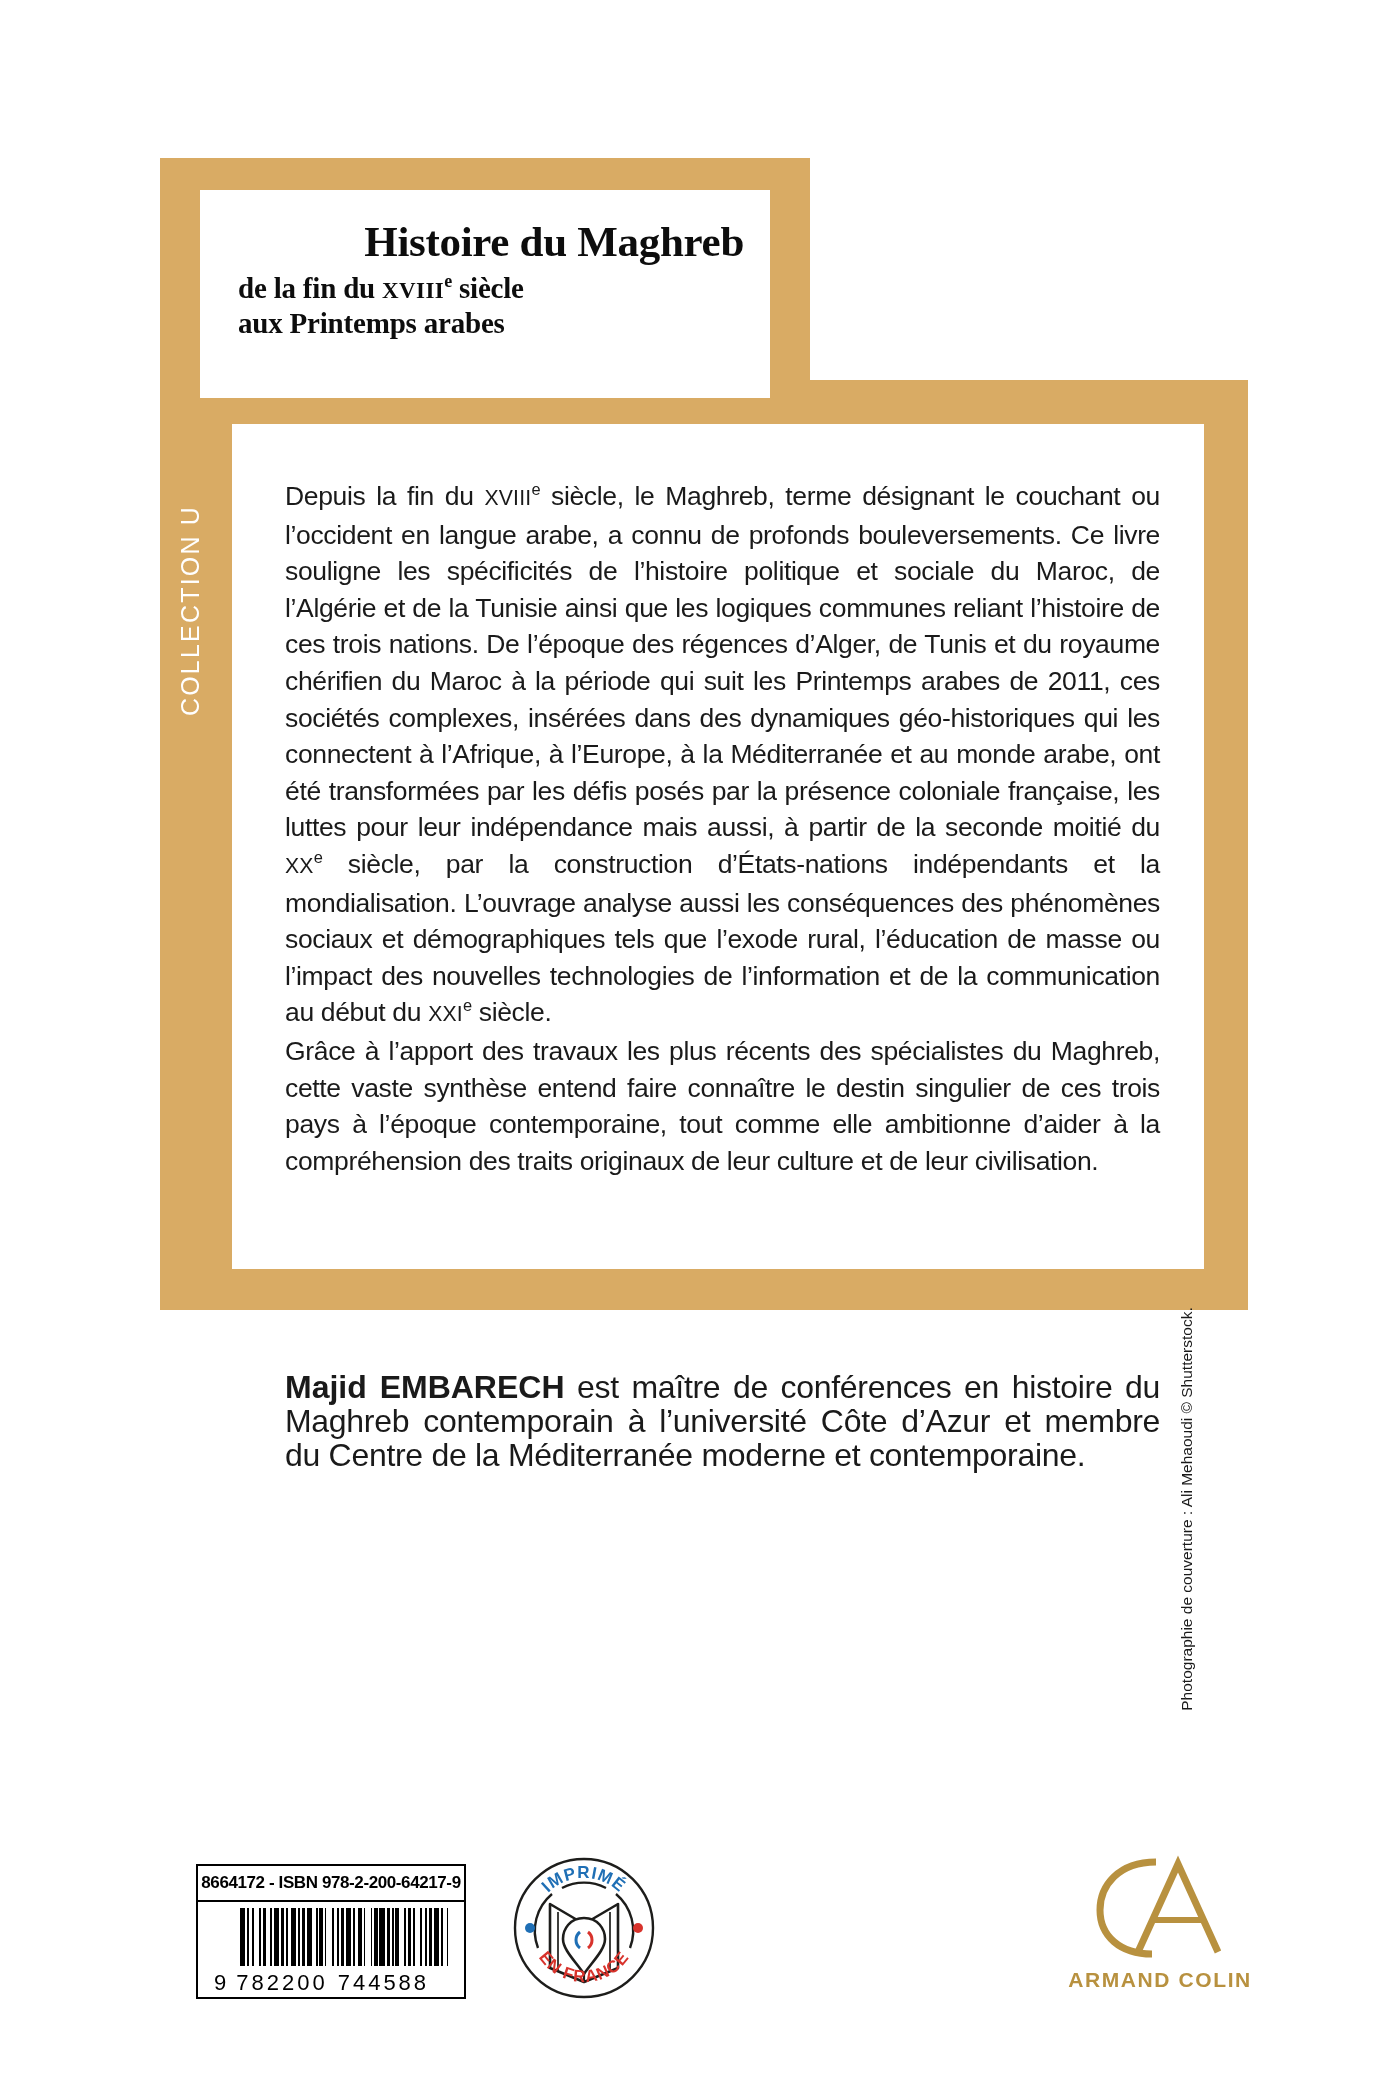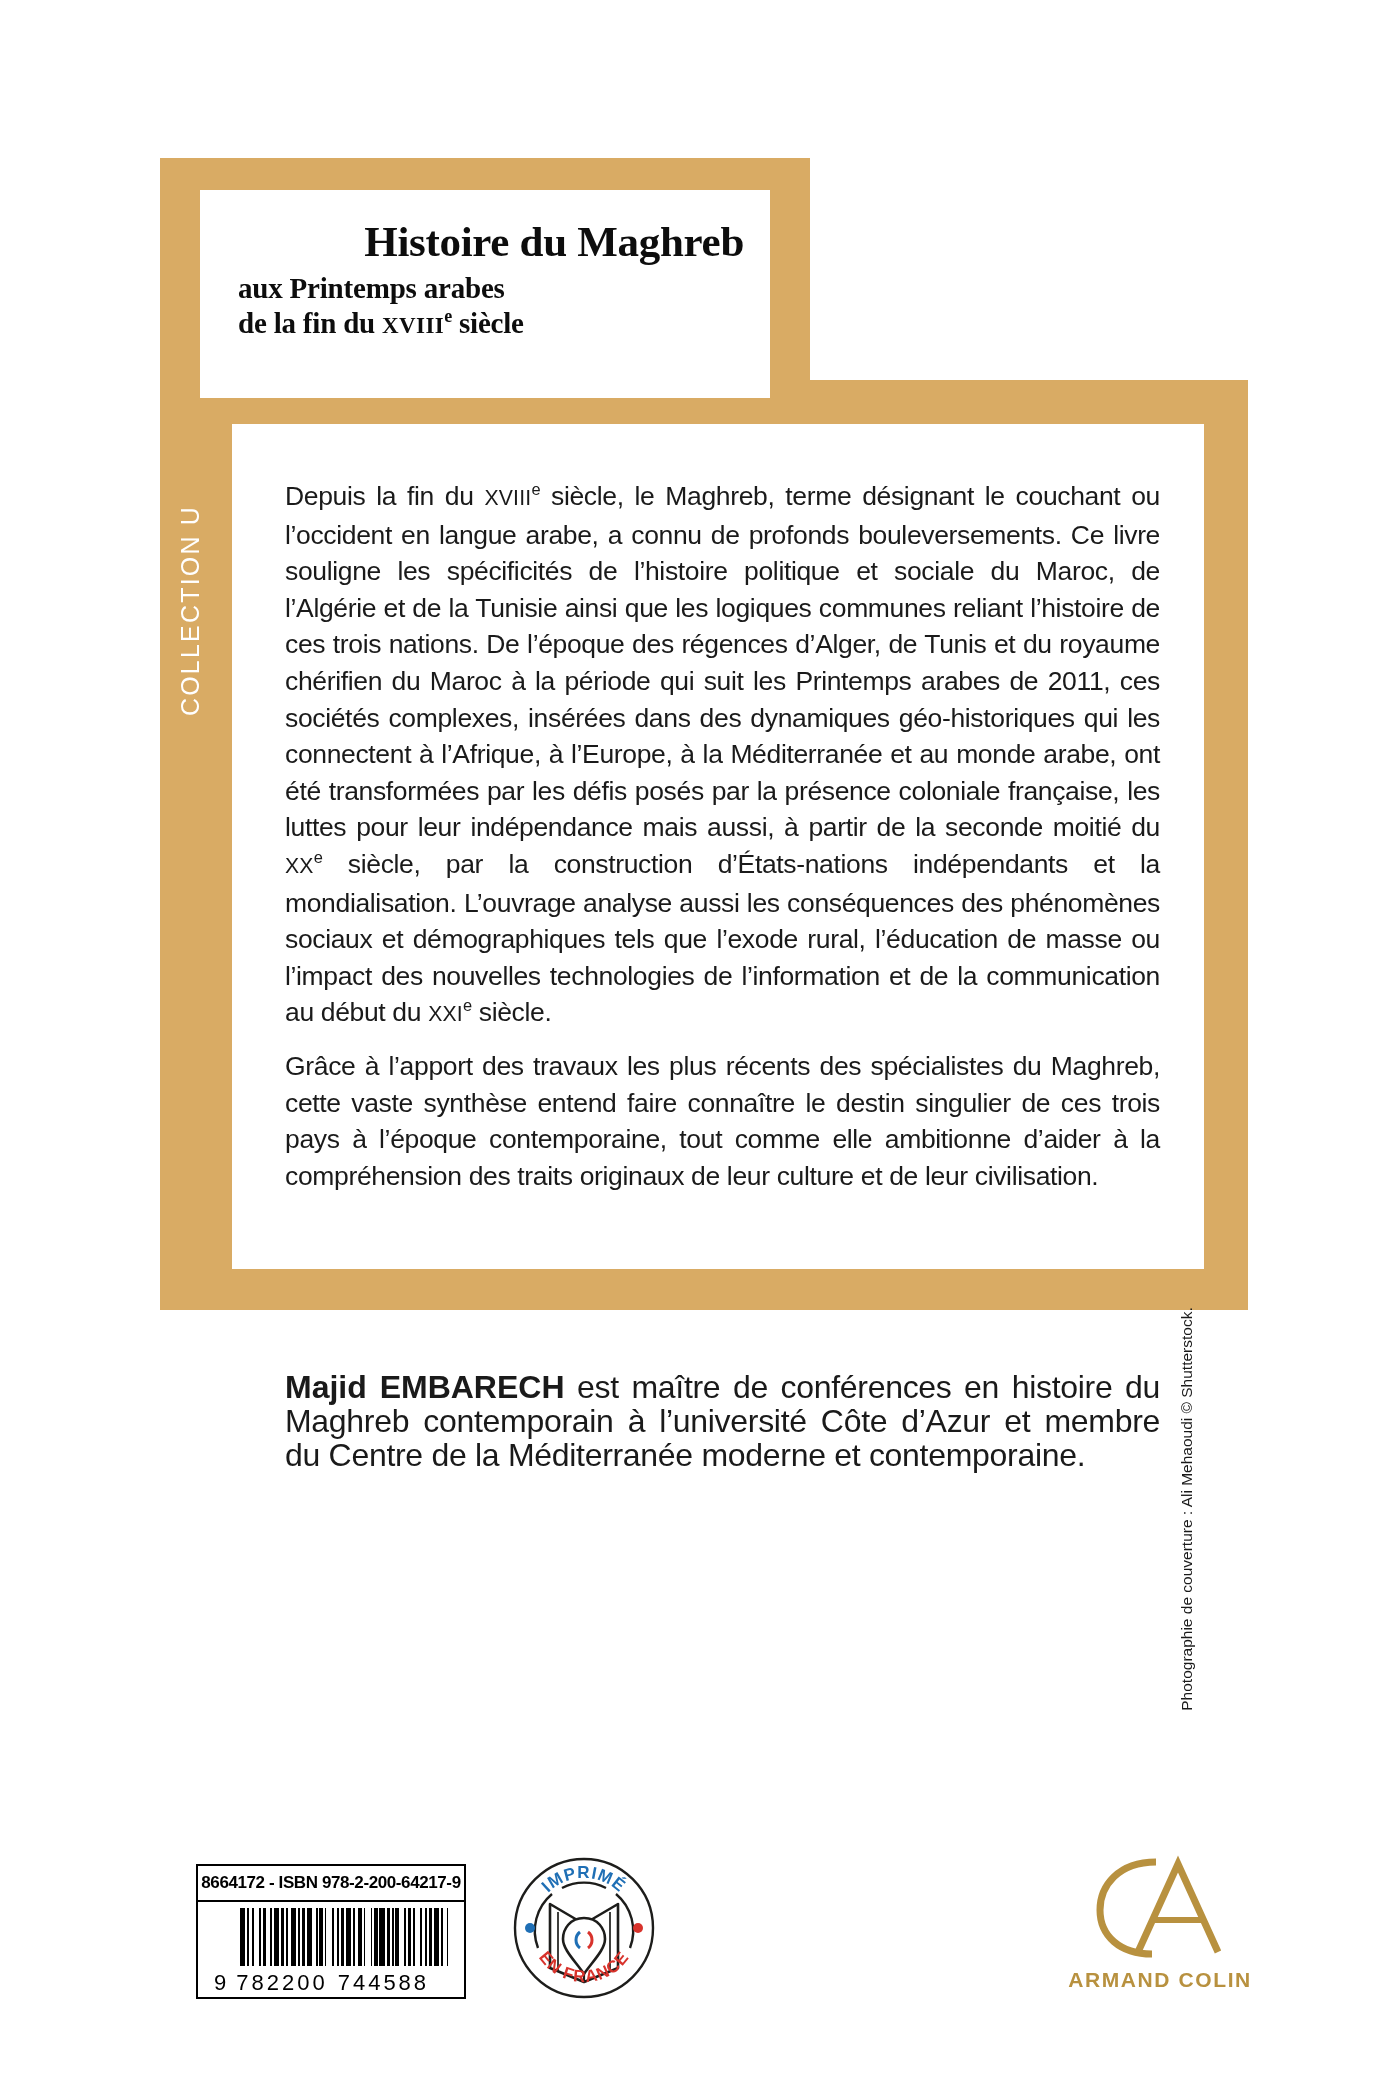--- a/index.html
+++ b/index.html
@@ -121,21 +121,21 @@
     line-height: 36.6px;
     color: #1a1a1a;
     text-align: justify;
     font-weight: 300;
     letter-spacing: -0.35px;
   }
   .blurb p {
     margin: 0;
   }
   .blurb p + p {
-    margin-top: 15px;
+    margin-top: 0;
   }
   .blurb .smallcaps {
     font-size: 0.80em;
     letter-spacing: 0.2px;
   }
   .blurb sup {
     font-size: 0.62em;
     vertical-align: super;
     line-height: 0;
   }
@@ -265,22 +265,22 @@
 <div class="page">
 
   <div class="gold-top-block"></div>
   <div class="gold-main-block"></div>
   <div class="gold-sidebar-notch"></div>
   <div class="body-white"></div>
 
   <div class="title-white">
     <h1 class="book-title">Histoire du Maghreb</h1>
     <div class="book-subtitle">
+      <div><span>de la fin du </span><span class="smallcaps">XVIII</span><sup>e</sup><span> siècle</span></div>
       <div>aux Printemps arabes</div>
-      <div><span>de la fin du </span><span class="smallcaps">XVIII</span><sup>e</sup><span> siècle</span></div>
     </div>
   </div>
 
   <div class="collection-label">
     <span>COLLECTION U</span>
   </div>
 
   <div class="blurb">
     <p><span>Depuis la fin du </span><span class="smallcaps">XVIII</span><sup>e</sup><span> siècle, le Maghreb, terme désignant le couchant ou l’occident en langue arabe, a connu de profonds bouleversements. Ce livre souligne les spécificités de l’histoire politique et sociale du Maroc, de l’Algérie et de la Tunisie ainsi que les logiques communes reliant l’histoire de ces trois nations. De l’époque des régences d’Alger, de Tunis et du royaume chérifien du Maroc à la période qui suit les Printemps arabes de 2011, ces sociétés complexes, insérées dans des dynamiques géo-historiques qui les connectent à l’Afrique, à l’Europe, à la Méditerranée et au monde arabe, ont été transformées par les défis posés par la présence coloniale française, les luttes pour leur indépendance mais aussi, à partir de la seconde moitié du </span><span class="smallcaps">XX</span><sup>e</sup><span> siècle, par la construction d’États-nations indépendants et la mondialisation. L’ouvrage analyse aussi les conséquences des phénomènes sociaux et démographiques tels que l’exode rural, l’éducation de masse ou l’impact des nouvelles technologies de l’information et de la communication au début du </span><span class="smallcaps">XXI</span><sup>e</sup><span> siècle.</span></p>
     <p>Grâce à l’apport des travaux les plus récents des spécialistes du Maghreb, cette vaste synthèse entend faire connaître le destin singulier de ces trois pays à l’époque contemporaine, tout comme elle ambitionne d’aider à la compréhension des traits originaux de leur culture et de leur civilisation.</p>

